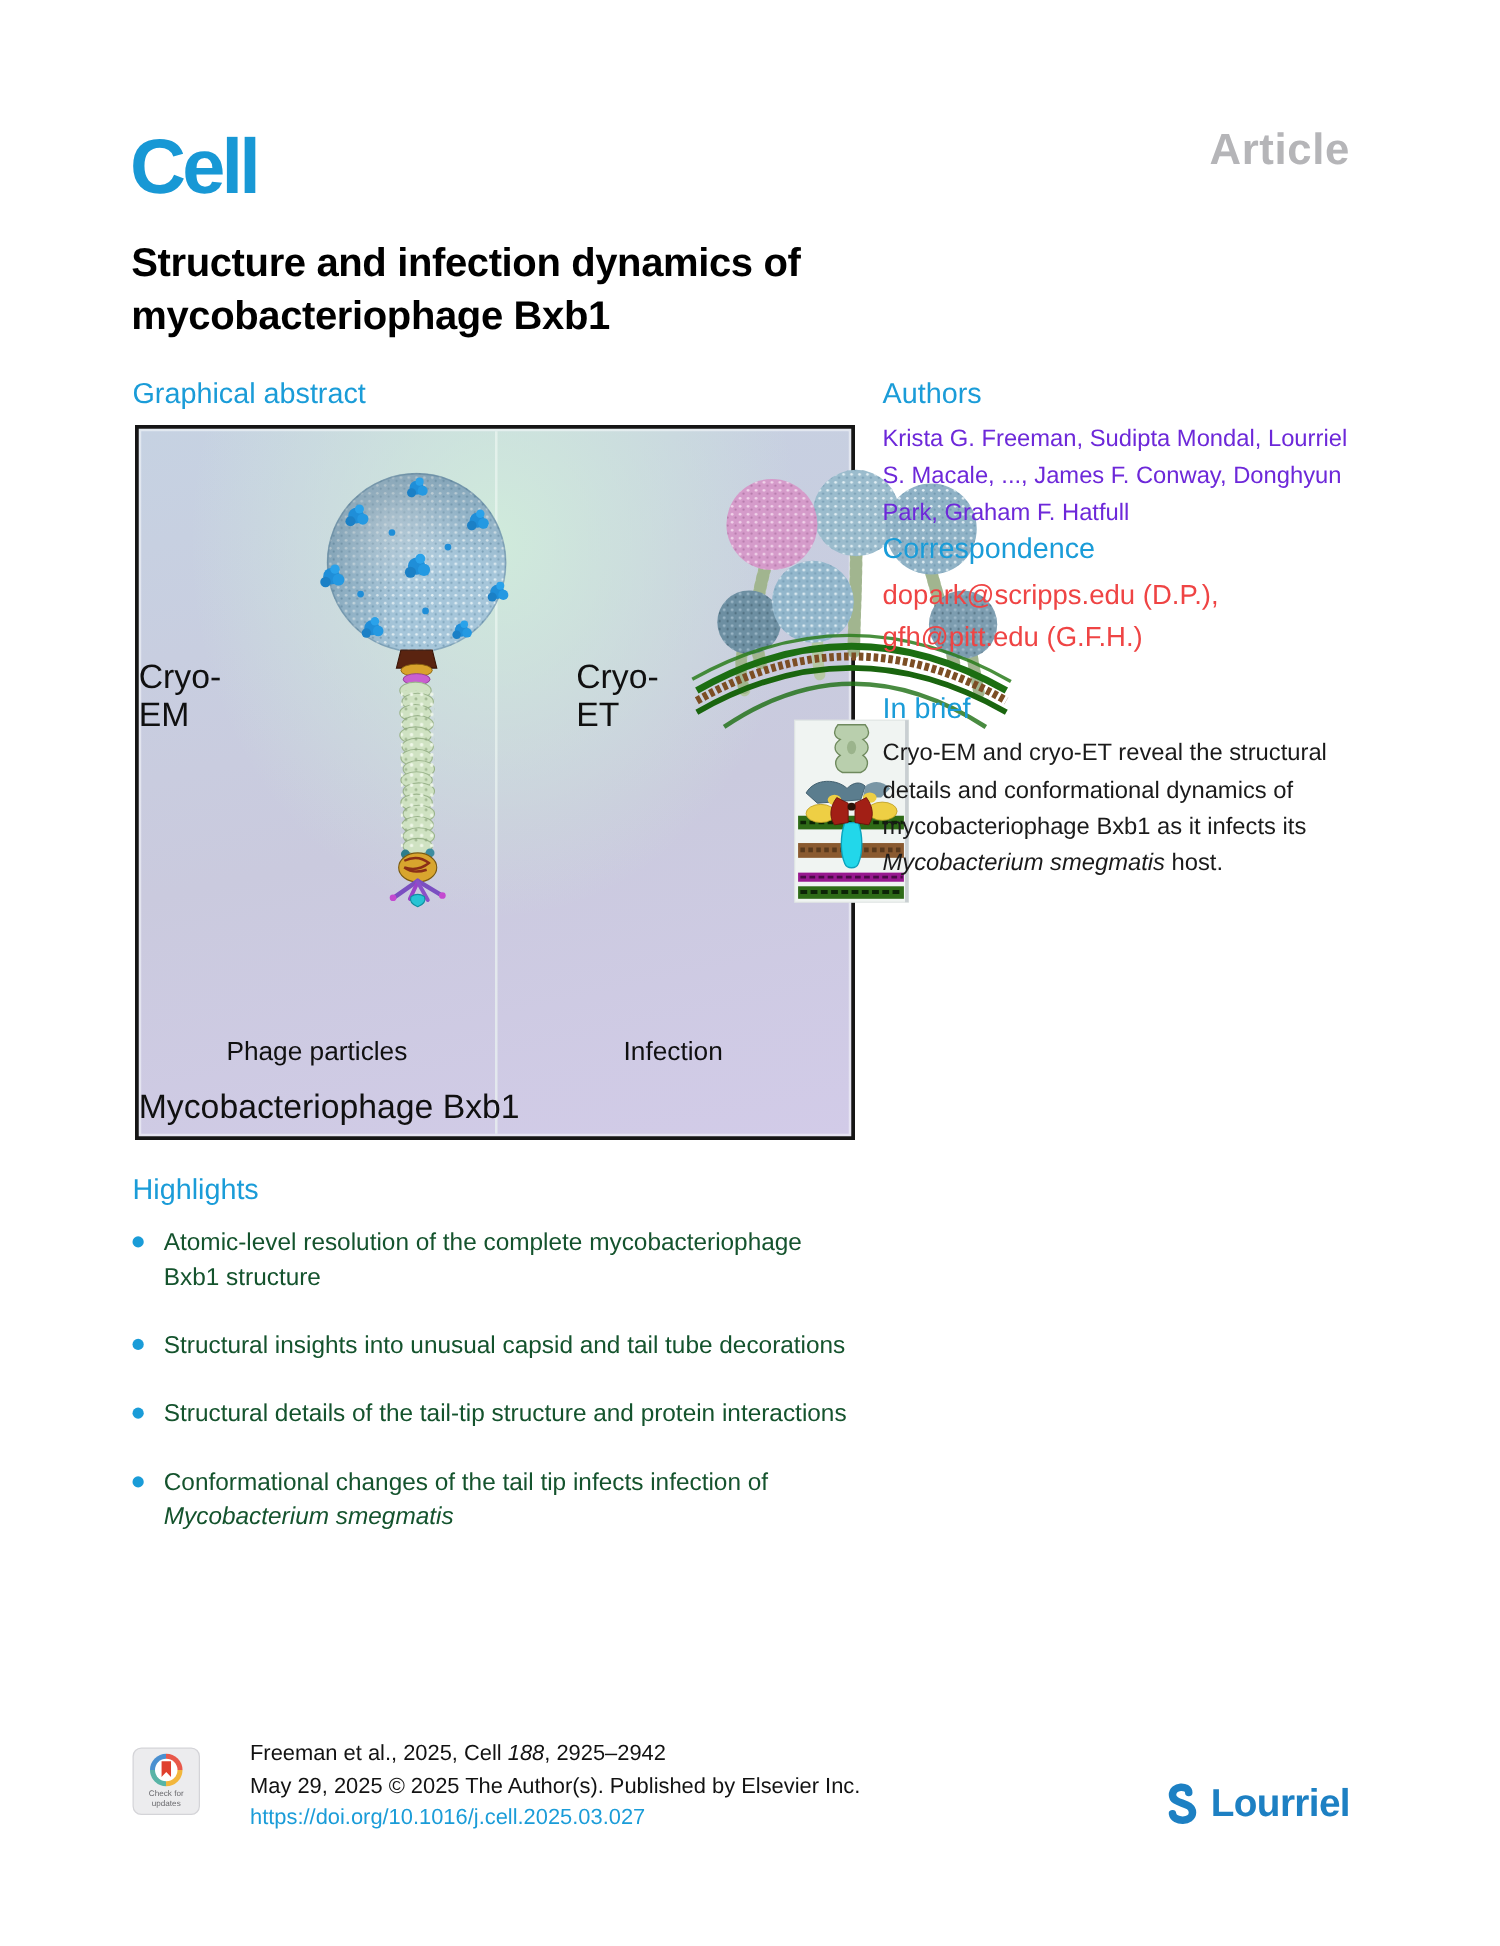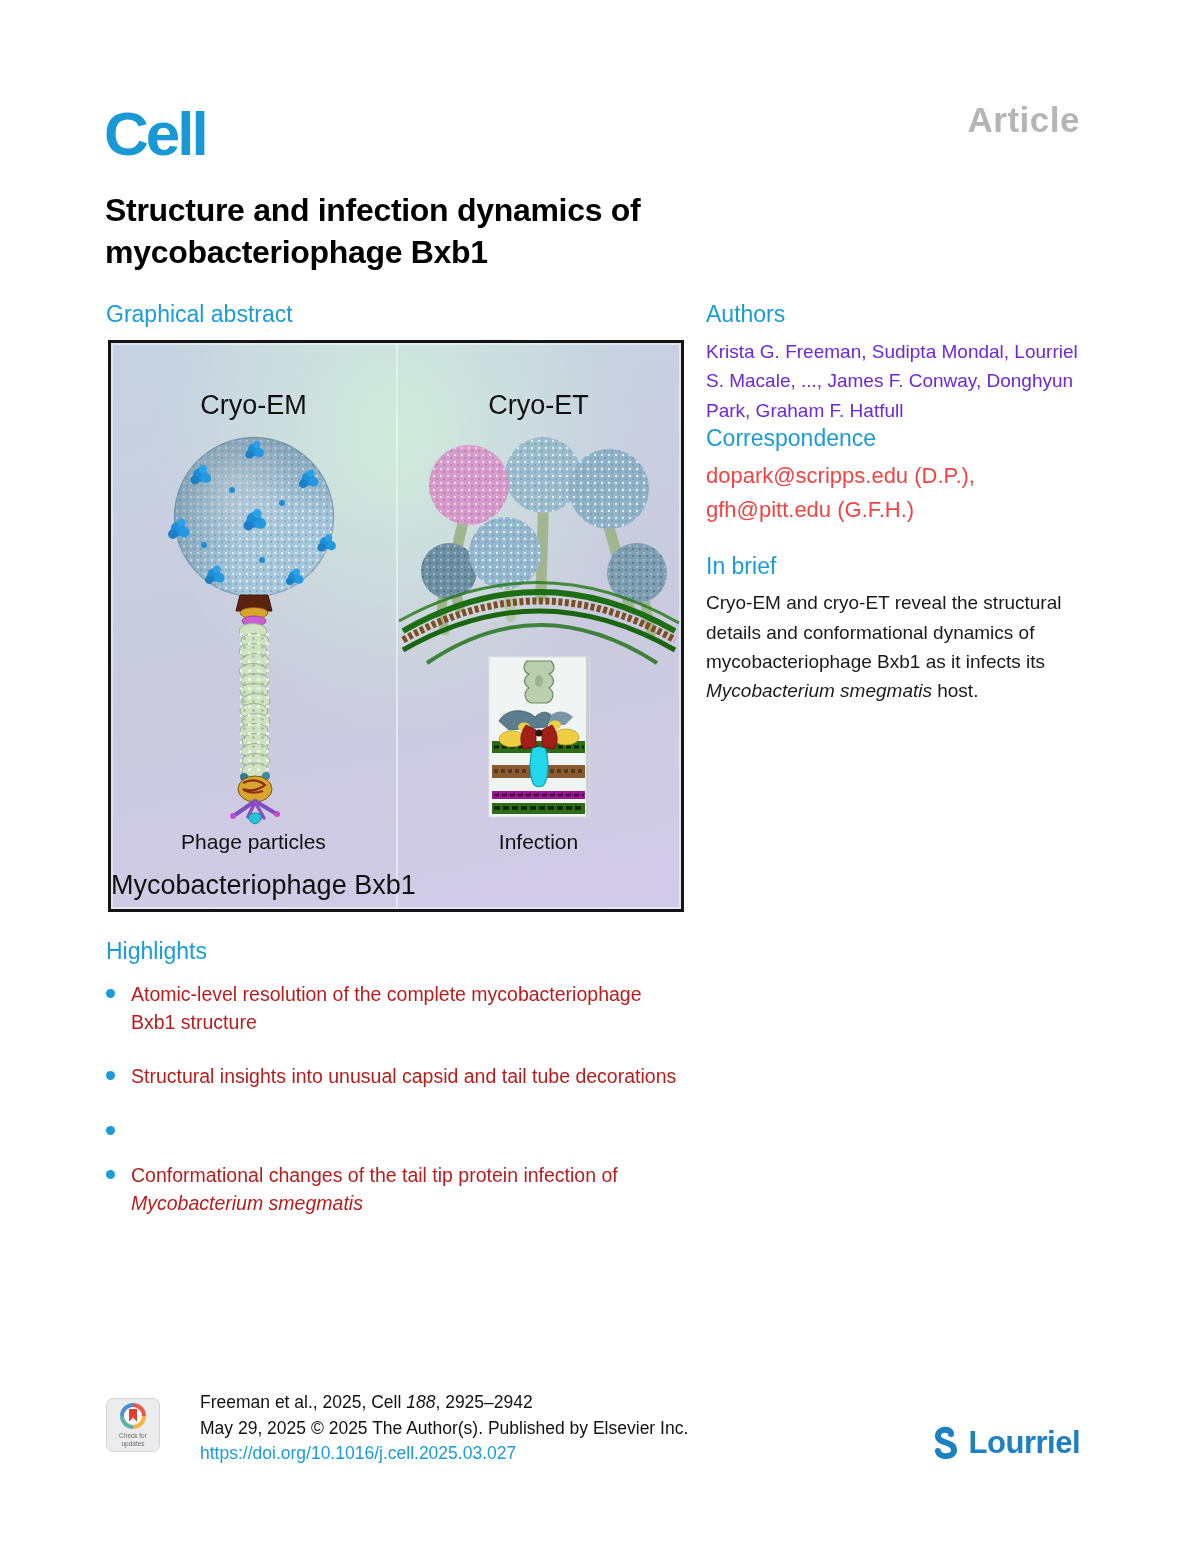--- a/index.html
+++ b/index.html
@@ -30,21 +30,21 @@
     box-shadow: inset 0 0 0 2px rgba(248,250,252,0.55);
     background:
       radial-gradient(ellipse 58% 72% at 50% 16%, rgba(208,236,219,0.95), rgba(208,236,219,0) 74%),
       linear-gradient(168deg, #c6d2e2 0%, #cacade 55%, #d2cbe8 100%);
   }
   .ga-divider {
     position:absolute; left:50%; top:2px; bottom:2px; width:2px;
     background:rgba(238,248,242,0.65);
   }
   .ga-panels { position:absolute; left:0; top:0; right:0; display:flex; }
-  .ga-panel { flex:1; display:flex; flex-direction:column; align-items:center;margin-top:23px; }
+  .ga-panel { flex:1; display:flex; flex-direction:row; align-items:center; }
   .panel-title { margin-top:24px; font-size:27px; color:#101010; }
   .panel-art { margin-top:4px; }
   .ga-caption { position:absolute; top:487px; width:50%; text-align:center; font-size:21px; color:#101010; }
   .ga-caption.left { left:0; }
   .ga-caption.right { right:0; }
   .ga-main-caption { position:absolute; top:527px; left:0; right:0; text-align:left; font-size:27px; color:#101010; }
 
   
   .right-col { position:absolute; left:706px; top:301px; width:392px; }
   .authors-names { margin-top:9px; font-size:19px; line-height:1.55; color:#6d28d9; }
@@ -52,21 +52,21 @@
   .corr-line { font-size:22px; line-height:1.45; color:#ef4444; margin-top:2px; }
   .corr-line.first { margin-top:8px; }
   .inbrief-heading { margin-top:27px; }
   .inbrief-text { margin-top:8px; font-size:19px; line-height:1.55; color:#1a1a1a; }
 
   
   .highlights { position:absolute; left:106px; top:938px; width:610px; }
   .hl-list { margin-top:16px; list-style:none; }
   .hl-item { display:flex; gap:16px; margin-bottom:27px; }
   .hl-bullet { flex:0 0 9px; width:9px; height:9px; border-radius:50%; background:#1a9cd8; margin-top:8px; }
-  .hl-text { max-width:550px; font-size:19.5px; line-height:1.42; color:#b91c1c; }
+  .hl-text { max-width:550px; font-size:19.5px; line-height:1.42; color:#14532d; }
 
   .italic { font-style:italic; }
 
   
   .update-badge {
     position:absolute; left:106px; top:1398px; width:54px; height:54px;
     background:#ececee; border:1px solid #d4d4d8; border-radius:7px;
     display:flex; flex-direction:column; align-items:center; justify-content:center;
   }
   .badge-ring {
@@ -302,24 +302,25 @@
       <li class="hl-item">
         <span class="hl-bullet"></span>
         <span class="hl-text"><span>Atomic-level resolution of the complete mycobacteriophage Bxb1 structure</span><span class="italic"></span></span>
       </li>
       <li class="hl-item">
         <span class="hl-bullet"></span>
         <span class="hl-text"><span>Structural insights into unusual capsid and tail tube decorations</span><span class="italic"></span></span>
       </li>
       <li class="hl-item">
         <span class="hl-bullet"></span>
+        <span class="hl-text"><span>Structural details of the tail-tip structure and protein interactions</span><span class="italic"></span></span>
       </li>
       <li class="hl-item">
         <span class="hl-bullet"></span>
-        <span class="hl-text"><span>Conformational changes of the tail tip protein infection of </span><span class="italic">Mycobacterium smegmatis</span></span>
+        <span class="hl-text"><span>Conformational changes of the tail tip infects infection of </span><span class="italic">Mycobacterium smegmatis</span></span>
       </li>
     </ul>
   </div>
 
   <div class="update-badge">
     <div class="badge-ring">
       <div class="badge-ring-inner">
         <div class="badge-bookmark"></div>
       </div>
     </div>

